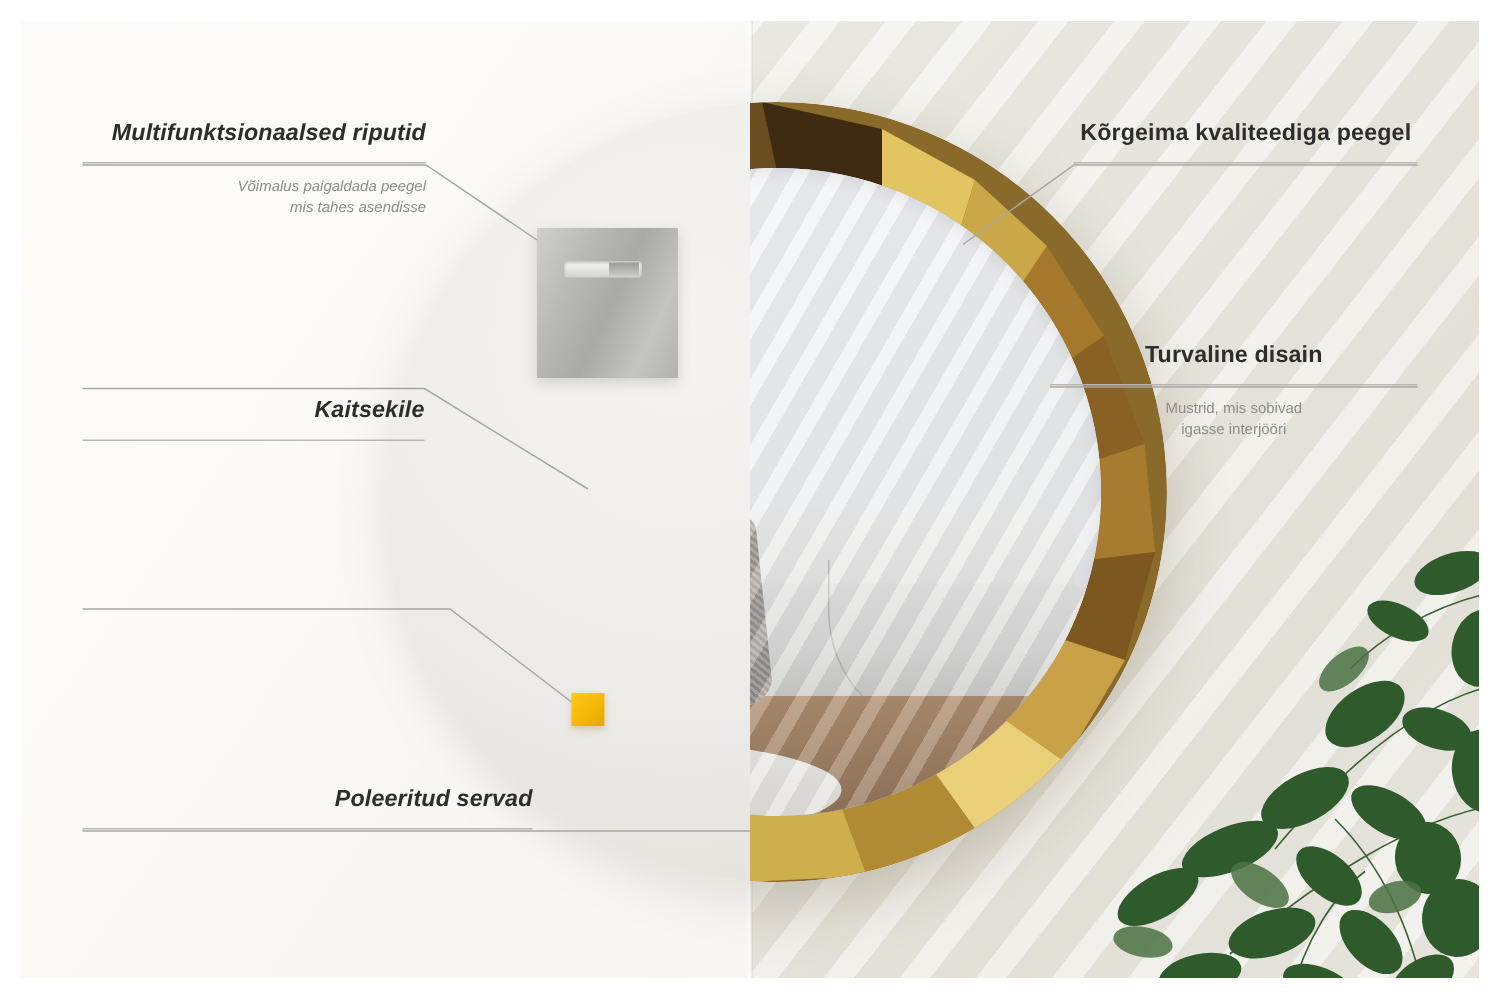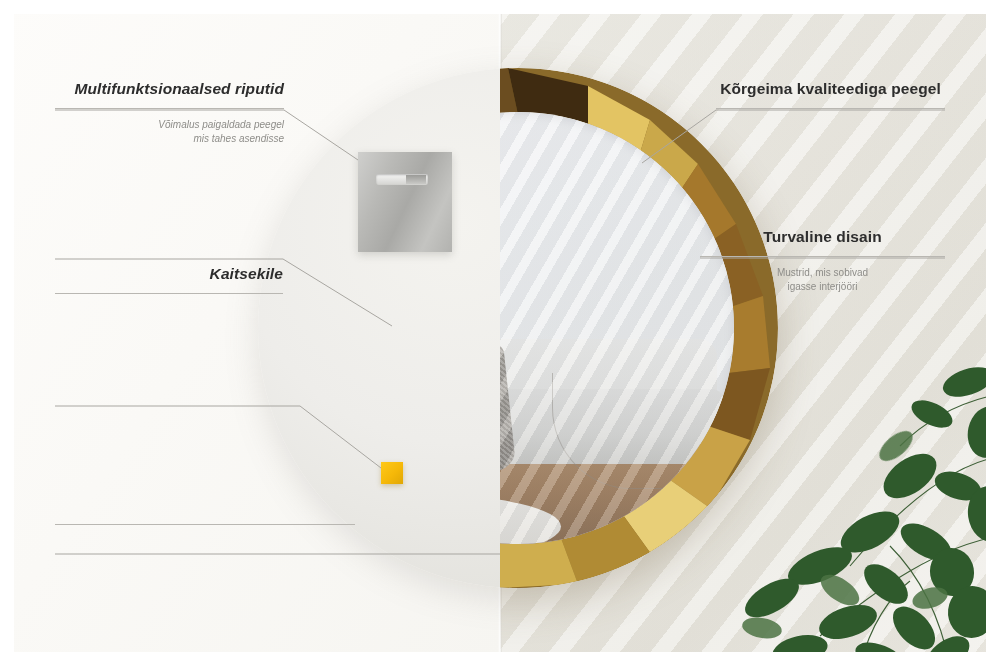--- a/index.html
+++ b/index.html
@@ -287,20 +287,21 @@
 mis tahes asendisse</p>
   </div>
 
   <div class="feat left-feat" style="left:55px;top:229px;width:228px;margin-top:36px;">
     <h3>Kaitsekile</h3>
     <div class="rule"></div>
   </div>
 
 
   <div class="feat left-feat" style="left:55px;top:524px;width:300px;">
+    <h3>Poleeritud servad</h3>
     <div class="rule"></div>
   </div>
 
   <div class="feat right-feat" style="left:716px;top:80px;width:229px;">
     <h3>Kõrgeima kvaliteediga peegel</h3>
     <div class="rule"></div>
   </div>
 
   <div class="feat right-feat" style="left:700px;top:228px;width:245px;">
     <h3>Turvaline disain</h3>

